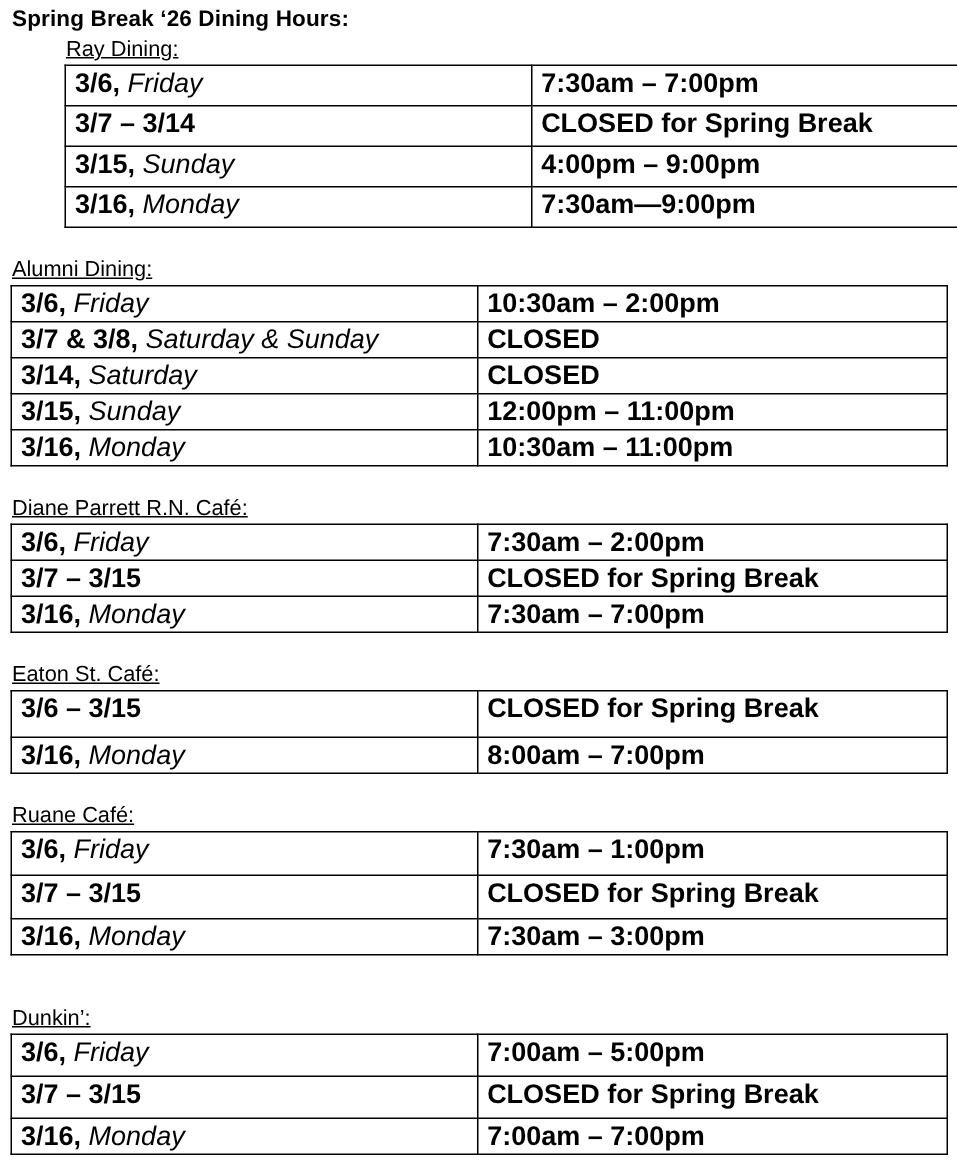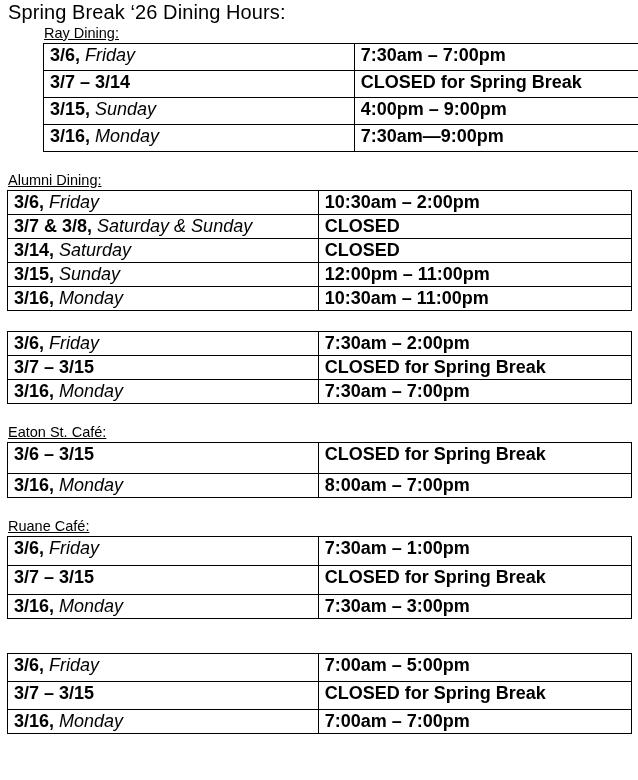--- a/index.html
+++ b/index.html
@@ -10,22 +10,22 @@
     color: #000000;
     font-family: "Liberation Sans", sans-serif;
   }
   body {
     width: 638px;
     height: 780px;
     overflow: hidden;
     padding: 3px 6px 0 7px;
   }
   .title {
-    font-size: 20px;
-    font-weight: 400;
+    font-size: 15px;
+    font-weight: 700;
     line-height: 19px;
     margin: 0 0 0 1px;
     letter-spacing: 0.1px;
   }
   .section { margin-top: 20px; }
   #sections .section:first-child { margin-top: 3px; padding-left: 36px; }
   #sections .section:nth-child(6) { margin-top: 34px; }
   .heading {
     font-size: 14.5px;
     line-height: 17px;
@@ -111,20 +111,21 @@
               <td class="right">12:00pm – 11:00pm</td>
             </tr>
             <tr>
               <td class="left"><span class="date">3/16,</span> <span class="day">Monday</span></td>
               <td class="right">10:30am – 11:00pm</td>
             </tr>
           </tbody>
         </table>
       </div>
       <div class="section">
+        <div class="heading">Diane Parrett R.N. Café:</div>
         <table class="hours s2">
           <tbody>
             <tr>
               <td class="left"><span class="date">3/6,</span> <span class="day">Friday</span></td>
               <td class="right">7:30am – 2:00pm</td>
             </tr>
             <tr>
               <td class="left"><span class="date">3/7 – 3/15</span></td>
               <td class="right">CLOSED for Spring Break</td>
             </tr>
@@ -163,20 +164,21 @@
               <td class="right">CLOSED for Spring Break</td>
             </tr>
             <tr>
               <td class="left"><span class="date">3/16,</span> <span class="day">Monday</span></td>
               <td class="right">7:30am – 3:00pm</td>
             </tr>
           </tbody>
         </table>
       </div>
       <div class="section">
+        <div class="heading">Dunkin’:</div>
         <table class="hours s5">
           <tbody>
             <tr>
               <td class="left"><span class="date">3/6,</span> <span class="day">Friday</span></td>
               <td class="right">7:00am – 5:00pm</td>
             </tr>
             <tr>
               <td class="left"><span class="date">3/7 – 3/15</span></td>
               <td class="right">CLOSED for Spring Break</td>
             </tr>

